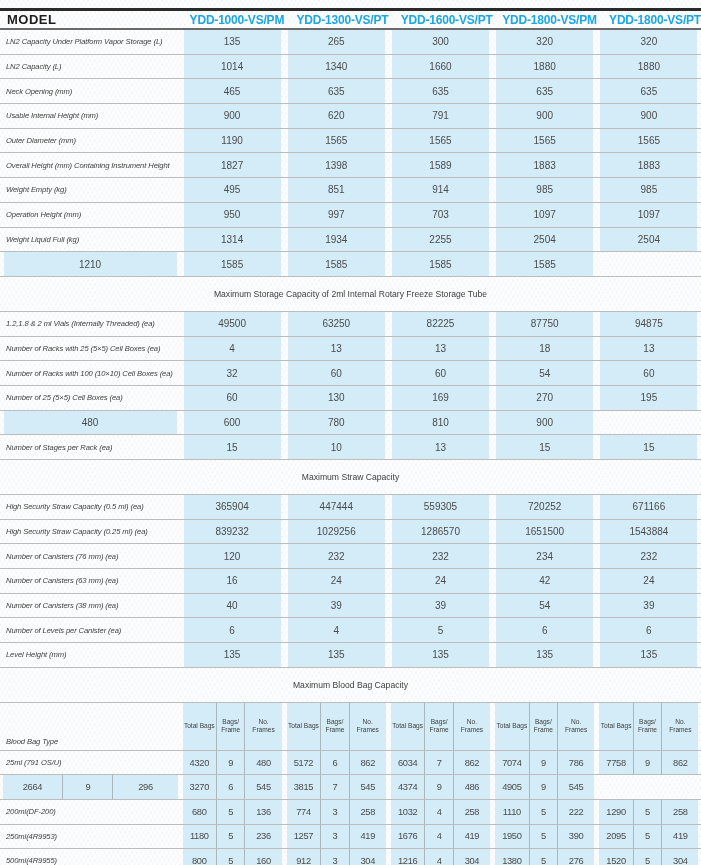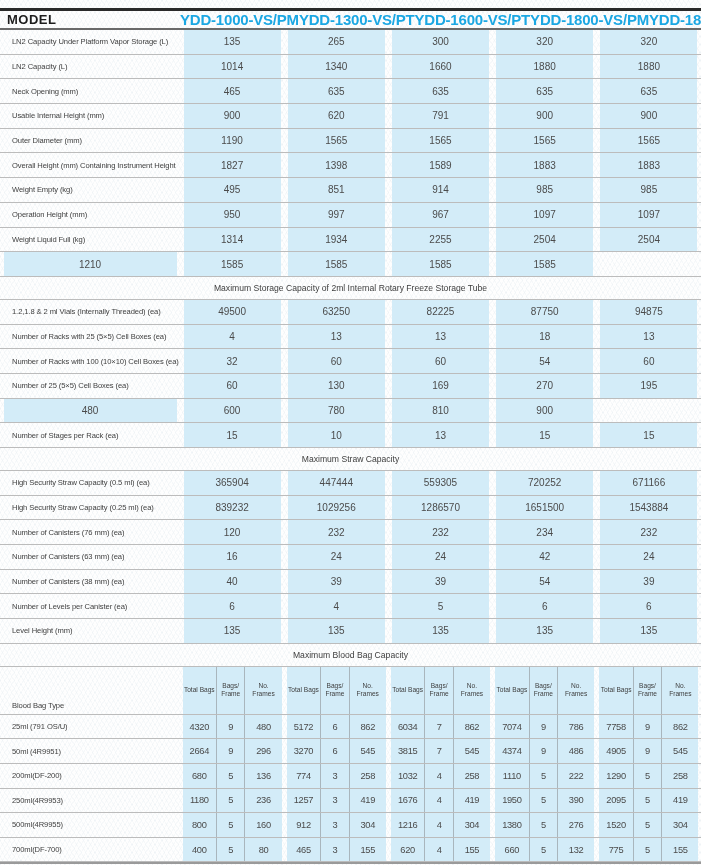--- a/index.html
+++ b/index.html
@@ -32,61 +32,62 @@
     border-bottom: 2px solid #6a6a6a;
   }
   .hdr-model {
     font-size: 13px;
     font-weight: bold;
     color: #1d1d1d;
     padding-left: 7px;
     letter-spacing: 0.5px;
   }
   .hdr-cell {
-    font-size: 15px;
+    font-size: 12px;
     font-weight: bold;
     color: var(--accent);
-    text-align: center;
+    text-align: right;
     letter-spacing: -0.2px;
     white-space: nowrap;
   }
 
   
   .row {
     display: grid;
     grid-template-columns: 180px repeat(5, 1fr);
     height: 24.7px;
     border-bottom: 1px solid #bcbcbc;
   }
   .lbl {
     display: flex;
     align-items: center;
     font-size: 7.6px;
     color: #3e3e3e;
-    padding-left: 12px;
+    padding-left: 6px;
     letter-spacing: -0.1px;
     white-space: nowrap;
     overflow: hidden;
+    font-style: italic;
   }
   .val {
     display: flex;
     align-items: center;
     justify-content: center;
     background: var(--cellblue);
     margin: 0 3.5px;
     font-size: 10px;
     color: #4b4b4b;
   }
 
   
   .sect {
     display: flex;
     align-items: center;
     justify-content: center;
-    height: 23px;
+    height: 35px;
     border-bottom: 1px solid #bcbcbc;
     font-size: 8.6px;
     color: #3e3e3e;
   }
 
   
   .brow {
     display: grid;
     grid-template-columns: 180px repeat(5, 1fr);
     border-bottom: 1px solid #bcbcbc;
@@ -197,21 +198,21 @@
           <div class="val">495</div>
           <div class="val">851</div>
           <div class="val">914</div>
           <div class="val">985</div>
           <div class="val">985</div>
         </div>
         <div class="row">
           <div class="lbl">Operation Height (mm)</div>
           <div class="val">950</div>
           <div class="val">997</div>
-          <div class="val">967</div>
+          <div class="val">703</div>
           <div class="val">1097</div>
           <div class="val">1097</div>
         </div>
         <div class="row">
           <div class="lbl">Weight Liquid Full (kg)</div>
           <div class="val">1314</div>
           <div class="val">1934</div>
           <div class="val">2255</div>
           <div class="val">2504</div>
           <div class="val">2504</div>
@@ -383,21 +384,20 @@
             <div class="bcell">9</div>
             <div class="bcell">786</div>
           </div>
           <div class="bgroup">
             <div class="bcell">7758</div>
             <div class="bcell">9</div>
             <div class="bcell">862</div>
           </div>
         </div>
         <div class="brow data">
-          <div class="lbl blbl">50ml  (4R9951)</div>
           <div class="bgroup">
             <div class="bcell">2664</div>
             <div class="bcell">9</div>
             <div class="bcell">296</div>
           </div>
           <div class="bgroup">
             <div class="bcell">3270</div>
             <div class="bcell">6</div>
             <div class="bcell">545</div>
           </div>

